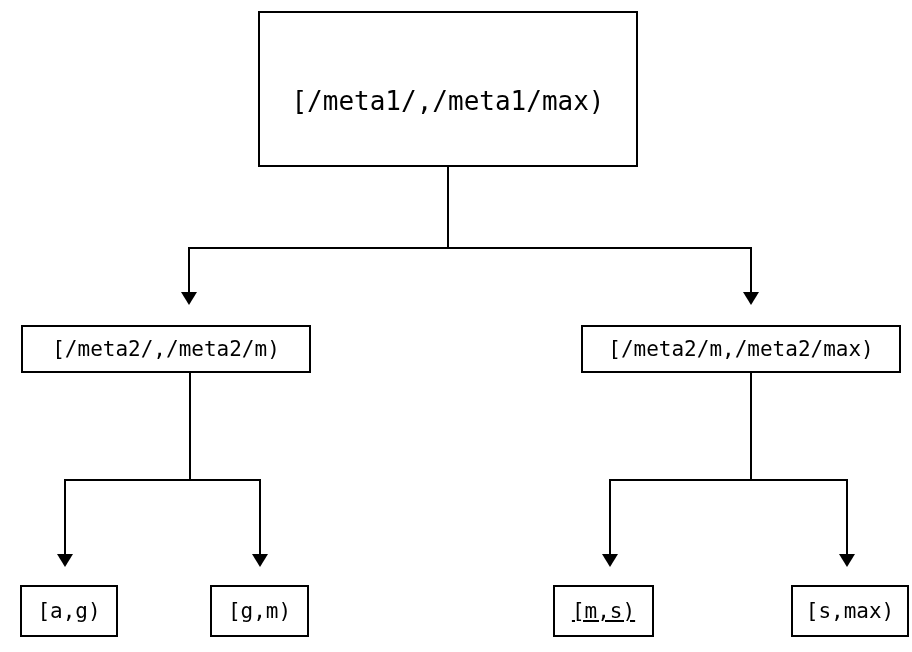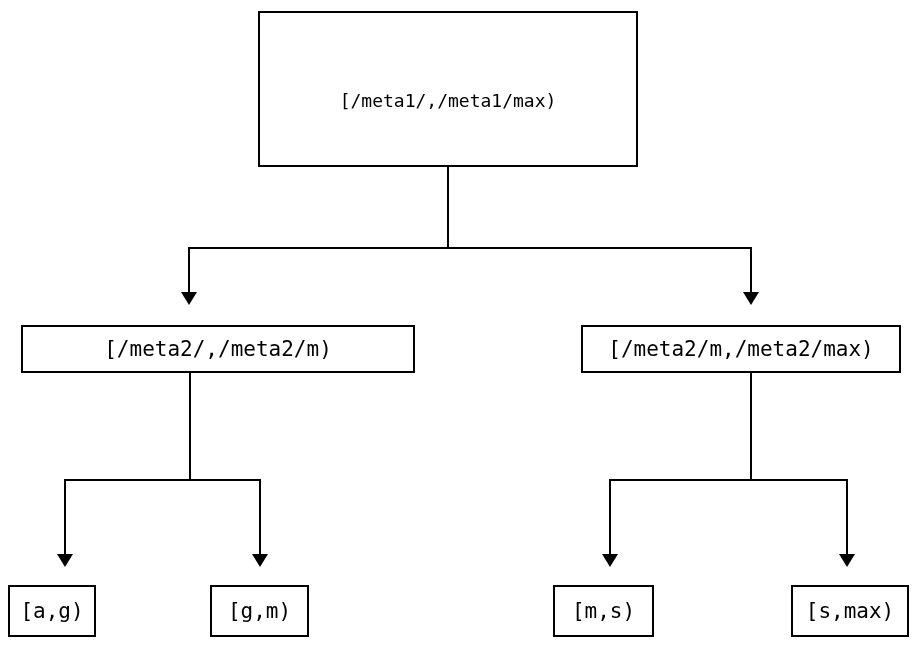--- a/index.html
+++ b/index.html
@@ -28,21 +28,21 @@
     justify-content: center;
     color: #000000;
   }
   .node-label {
     font-family: "DejaVu Sans Mono", "Liberation Mono", monospace;
     white-space: pre;
     letter-spacing: 0px;
     line-height: 1;
     color: #000000;
   }
-  .node-root .node-label { font-size: 18px; margin-top: 23px; }
+  .node-root .node-label { font-size: 26px; margin-top: 23px; }
   .node-mid  .node-label { font-size: 21px; }
   .node-leaf .node-label { font-size: 21px; }
 
   .edge-v {
     position: absolute;
     width: 2px;
     background: #000000;
   }
   .edge-h {
     position: absolute;
@@ -69,21 +69,21 @@
 
   <div class="edge-v" style="left:447px; top:167px; height:82px;"></div>
   <div class="edge-h" style="left:188px; top:247px; width:564px;"></div>
 
   <div class="edge-v" style="left:188px; top:247px; height:45px;"></div>
   <div class="arrowhead" style="left:181px; top:292px;"></div>
 
   <div class="edge-v" style="left:750px; top:247px; height:45px;"></div>
   <div class="arrowhead" style="left:743px; top:292px;"></div>
 
-  <div class="node-box node-mid" style="left:21px; top:325px; width:394px; height:48px;">
+  <div class="node-box node-mid" style="left:21px; top:325px; width:290px; height:48px;">
     <span class="node-label">[/meta2/,/meta2/m)</span>
   </div>
 
   <div class="node-box node-mid" style="left:581px; top:325px; width:320px; height:48px;">
     <span class="node-label">[/meta2/m,/meta2/max)</span>
   </div>
 
   <div class="edge-v" style="left:189px; top:373px; height:108px;"></div>
   <div class="edge-h" style="left:64px; top:479px; width:197px;"></div>
 
@@ -95,29 +95,29 @@
 
   <div class="edge-v" style="left:750px; top:373px; height:108px;"></div>
   <div class="edge-h" style="left:609px; top:479px; width:239px;"></div>
 
   <div class="edge-v" style="left:609px; top:479px; height:75px;"></div>
   <div class="arrowhead" style="left:602px; top:554px;"></div>
 
   <div class="edge-v" style="left:846px; top:479px; height:75px;"></div>
   <div class="arrowhead" style="left:839px; top:554px;"></div>
 
-  <div class="node-box node-leaf" style="left:8px; top:585px; width:88px; height:52px;">
+  <div class="node-box node-leaf" style="left:20px; top:585px; width:98px; height:52px;">
     <span class="node-label">[a,g)</span>
   </div>
 
   <div class="node-box node-leaf" style="left:204px; top:585px; width:99px; height:52px;margin-left:6px;">
     <span class="node-label">[g,m)</span>
   </div>
 
-  <div class="node-box node-leaf" style="left:553px; top:585px; width:101px; height:52px;">
+  <div class="node-box node-leaf" style="left:553px; top:585px; width:101px; height:52px;text-decoration:underline;">
     <span class="node-label">[m,s)</span>
   </div>
 
   <div class="node-box node-leaf" style="left:778px; top:585px; width:118px; height:52px;margin-left:13px;">
     <span class="node-label">[s,max)</span>
   </div>
 
 </div>
 
 </body></html>

